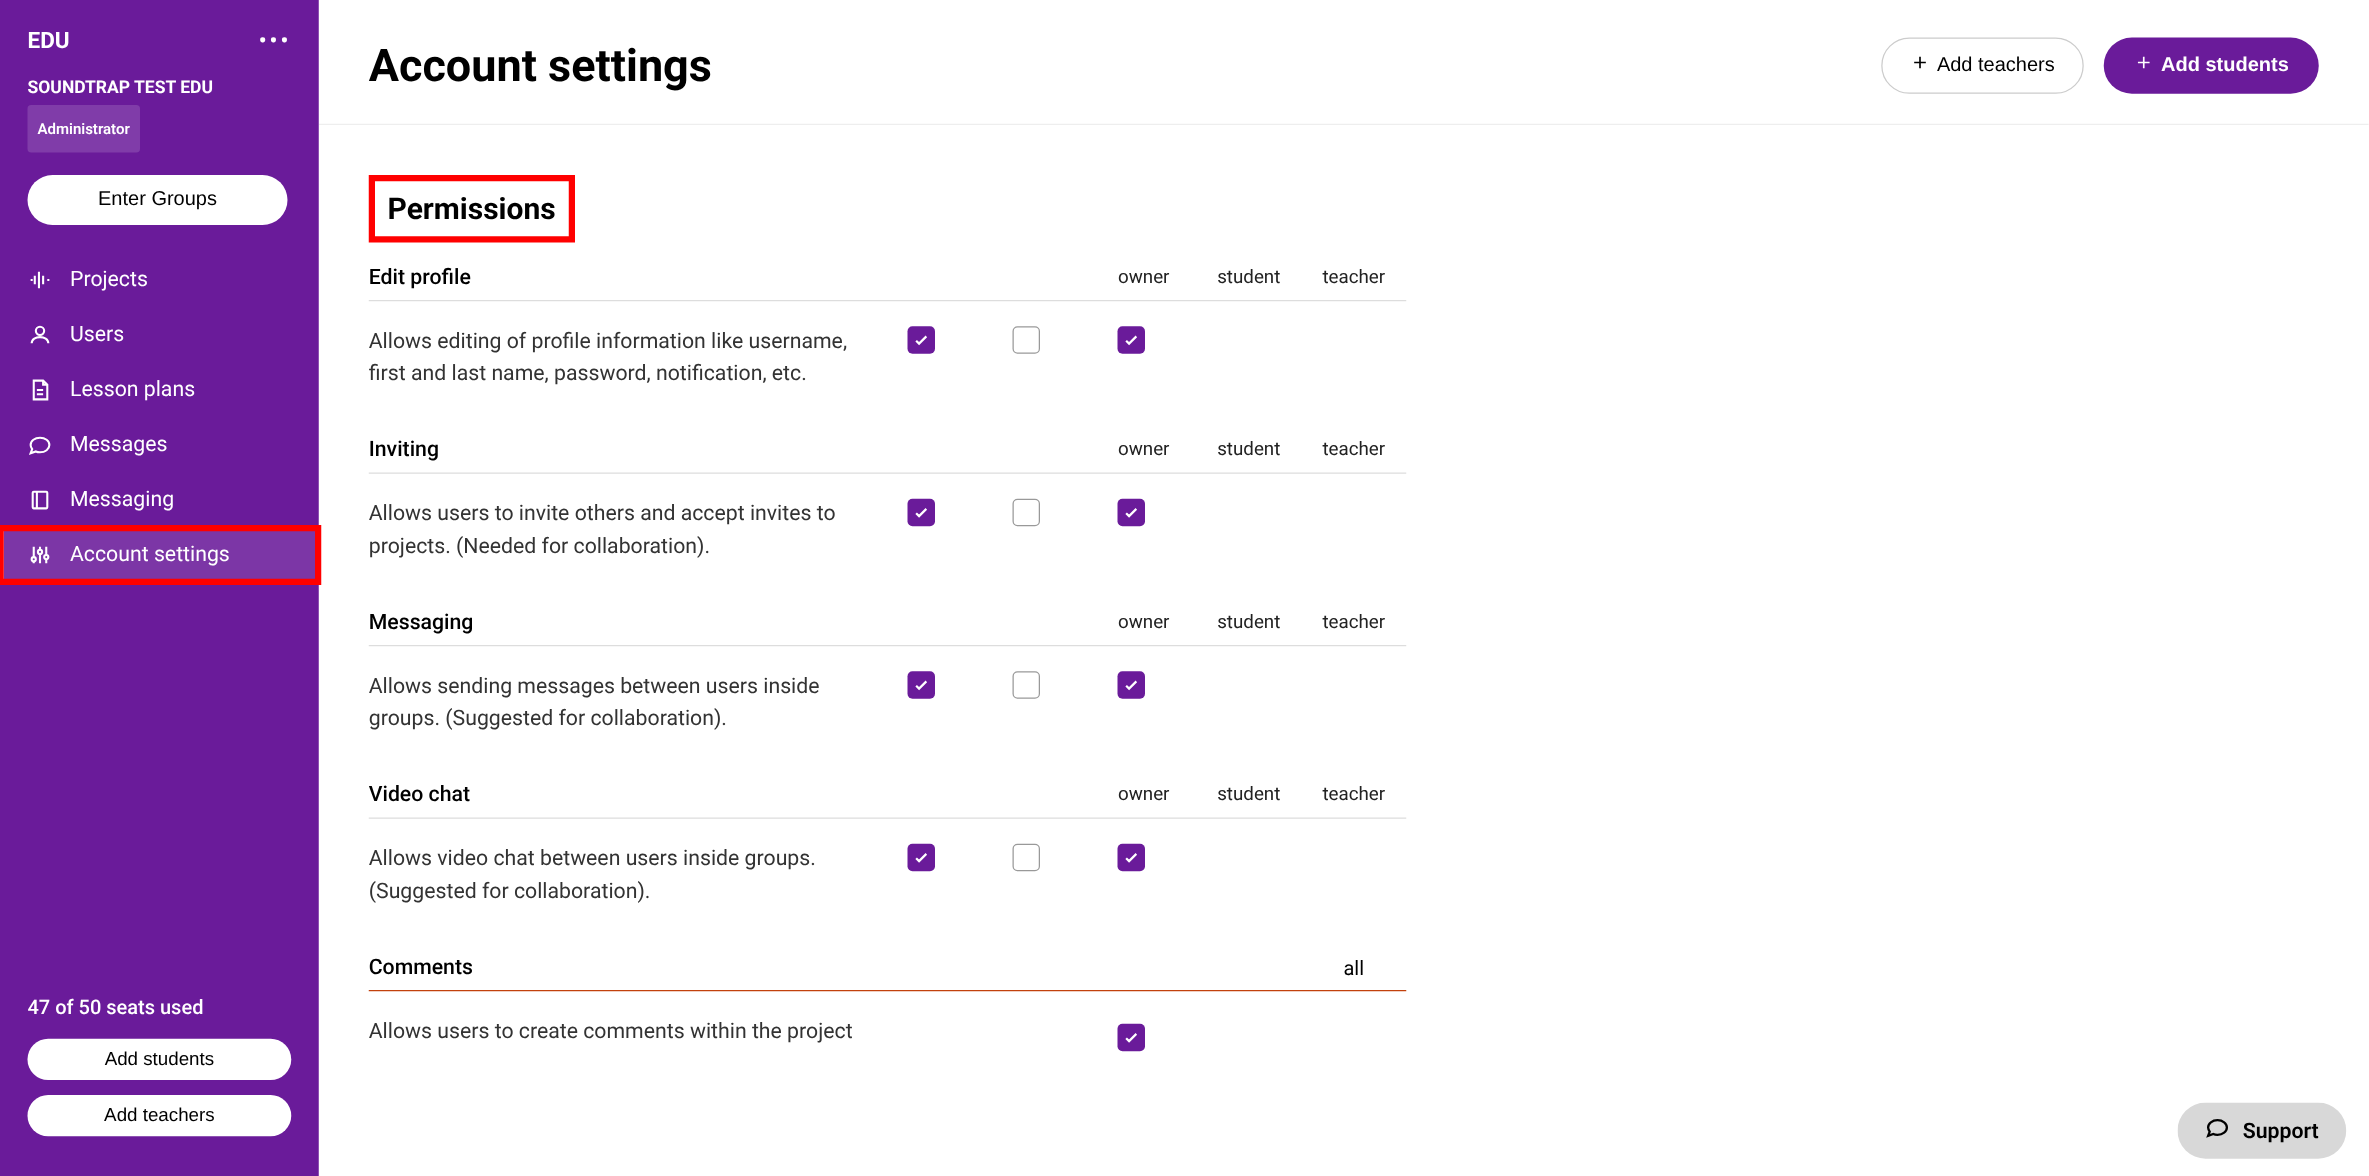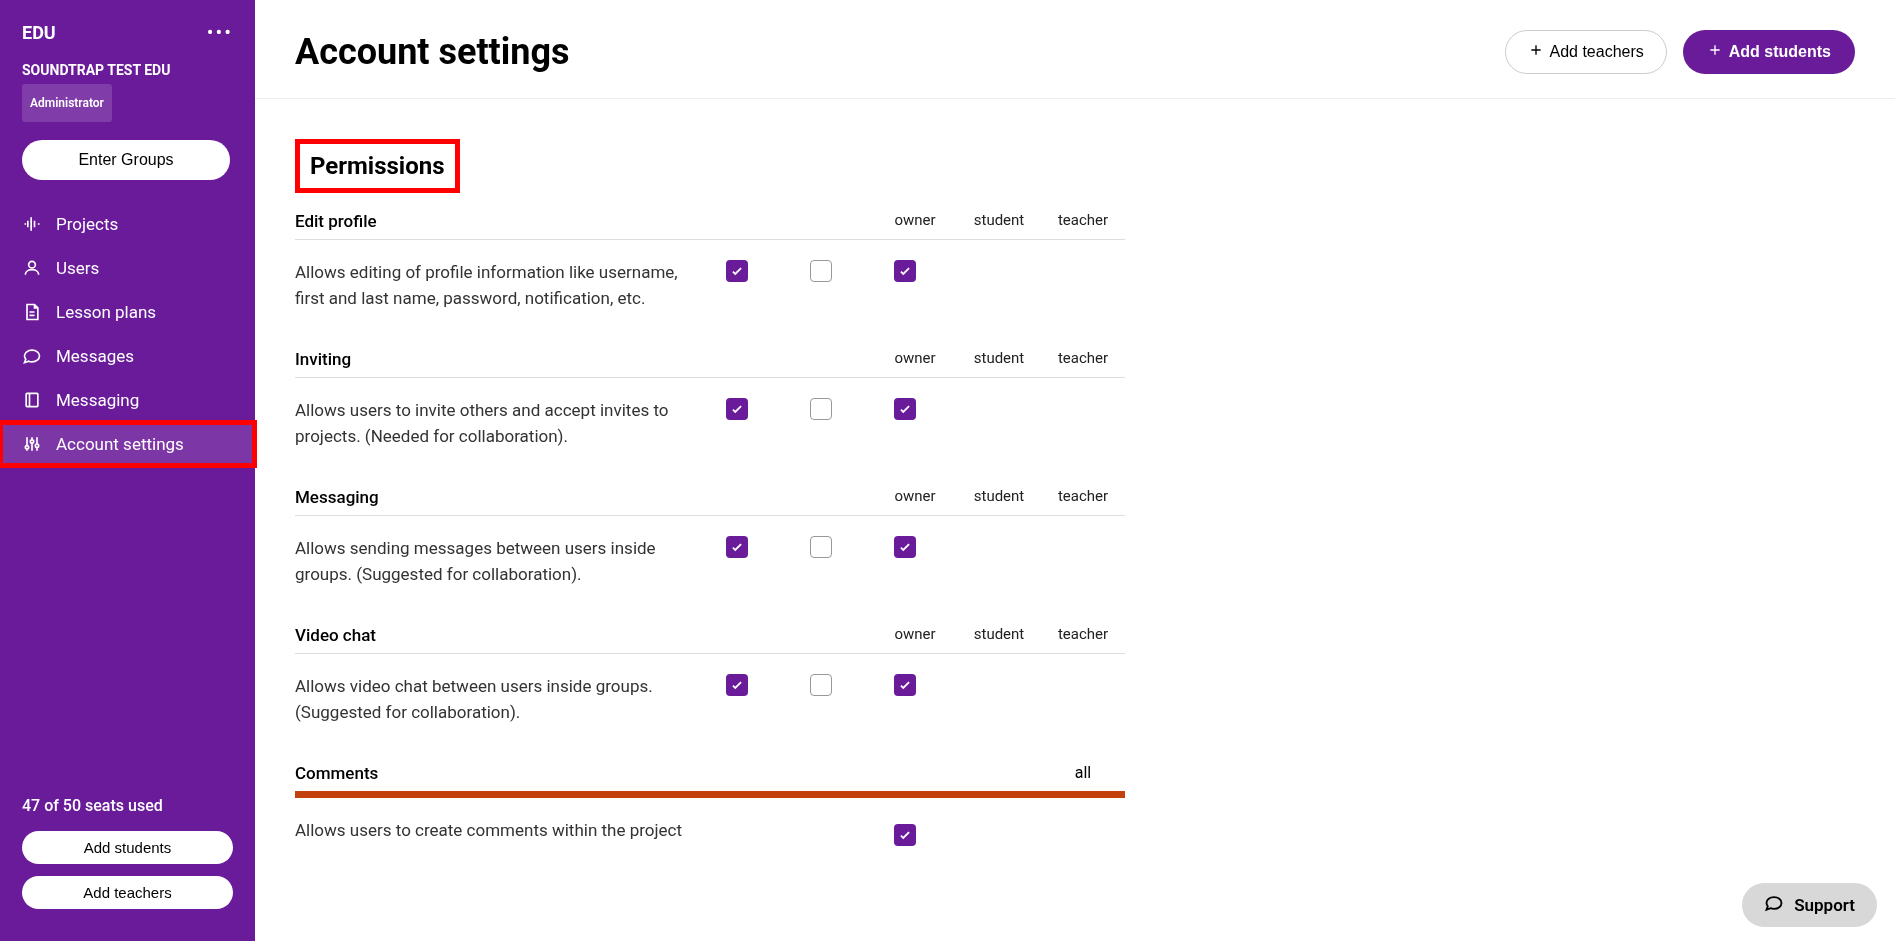--- a/index.html
+++ b/index.html
@@ -34,21 +34,21 @@
 .perm-row-header { display: flex; border-bottom: 1px solid #ddd; padding: 8px 0; }
 .perm-label-col { flex: 1; font-size: 17px; font-weight: 500; }
 .perm-col { width: 84px; text-align: center; font-size: 15px; color: #222; }
 .perm-body { display: flex; padding: 20px 0 30px; }
 .perm-desc { flex: 1; font-size: 17px; color: #333; line-height: 1.5; max-width: 400px; }
 .checkbox { width: 22px; height: 22px; border-radius: 4px; display: inline-flex; align-items: center; justify-content: center; cursor: pointer; }
 .checkbox.checked { background: #6a1b9a; }
 .checkbox.unchecked { background: #fff; border: 1.5px solid #999; }
 .perm-col-center { width: 84px; text-align: center; }
 .support-btn { position: fixed; bottom: 14px; right: 18px; background: #d8d8d8; border-radius: 24px; padding: 10px 22px; display: flex; align-items: center; gap: 10px; font-size: 17px; font-weight: 600; cursor: pointer; }
-.comments-header { display: flex; border-bottom: 7px solid #c2410c; padding: 8px 0; }
+.comments-header { display: flex; border-bottom: 1px solid #c2410c; padding: 8px 0; align-items: flex-end; }
 .comments-all { width: 84px; text-align: center; }
 svg { stroke: currentColor; fill: none; stroke-width: 2; }
 .check-svg { stroke: #fff; stroke-width: 3; }
 </style>
 </head>
 <body>
 
 <div class="app">
   <aside class="sidebar">
     <div class="sidebar-header">

